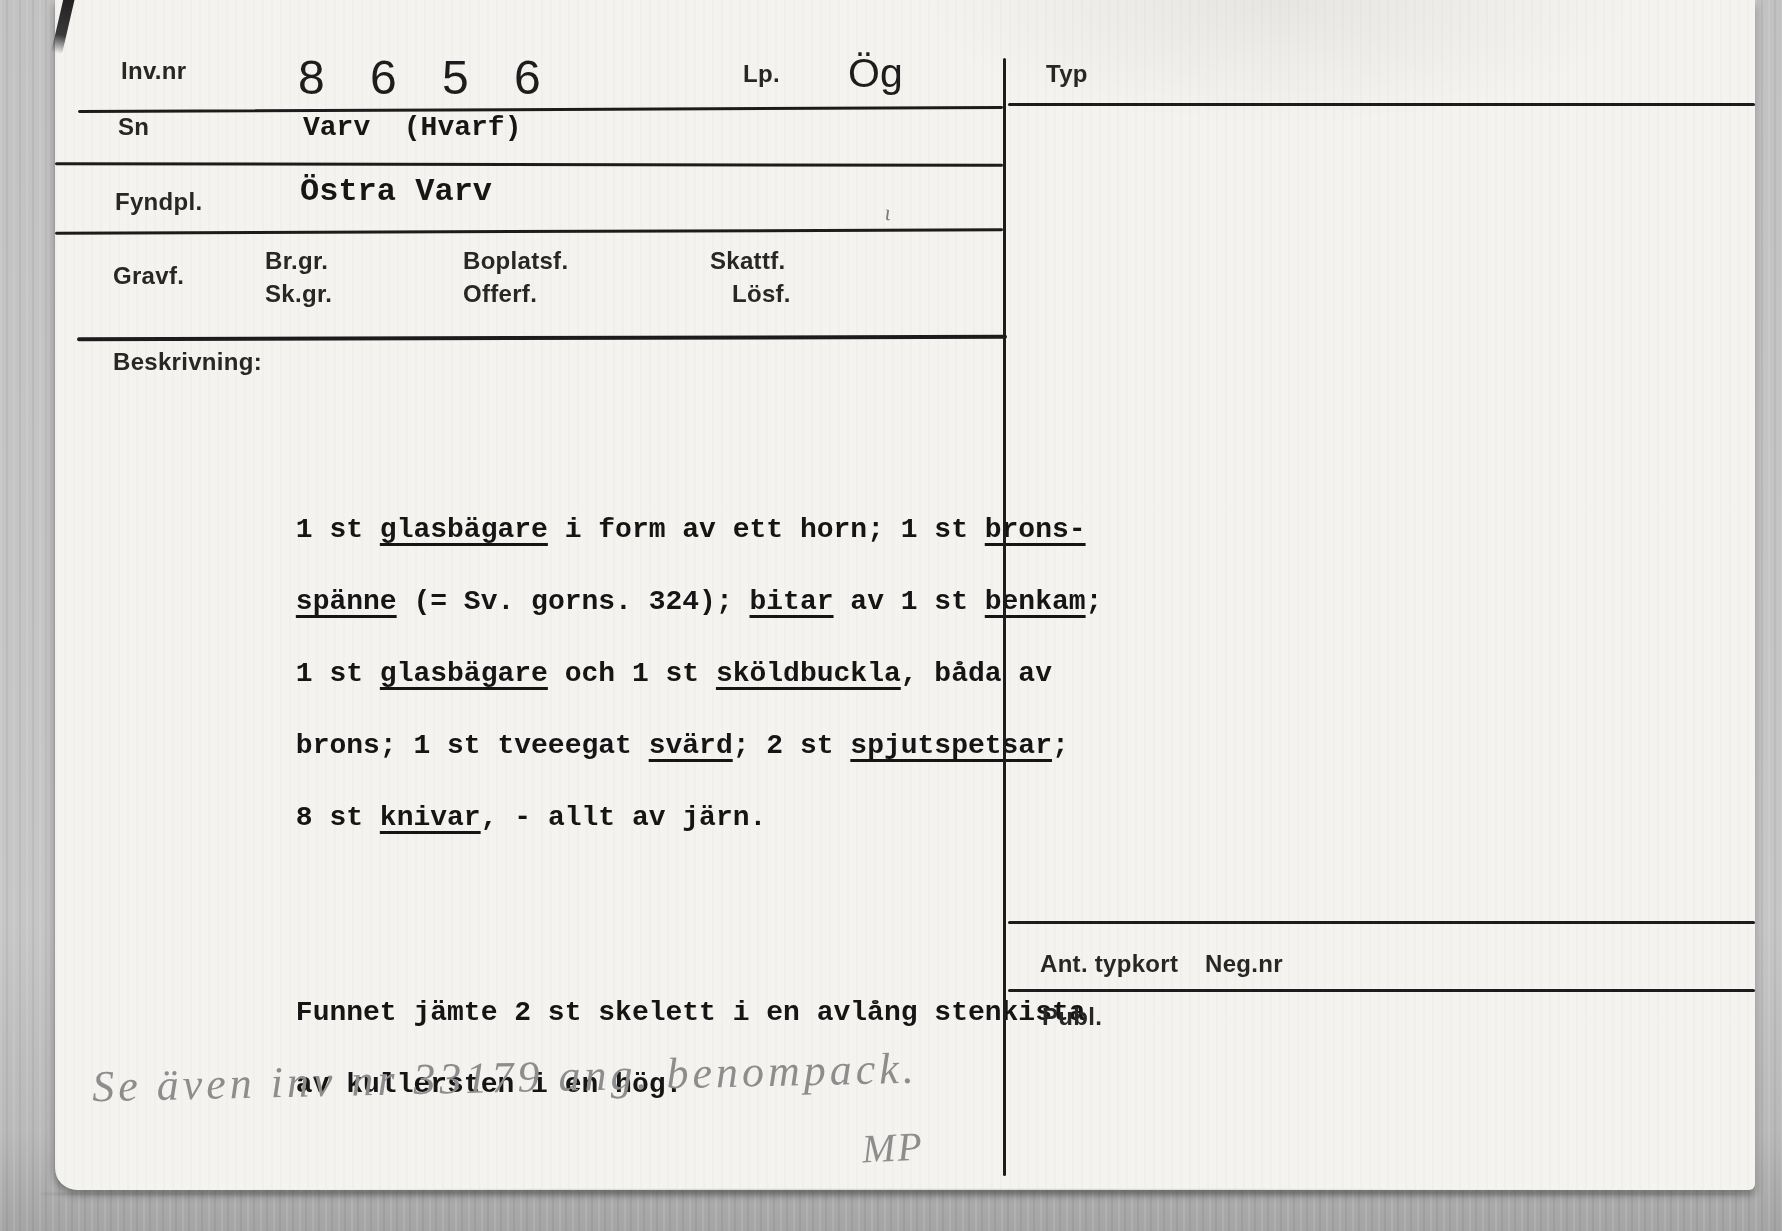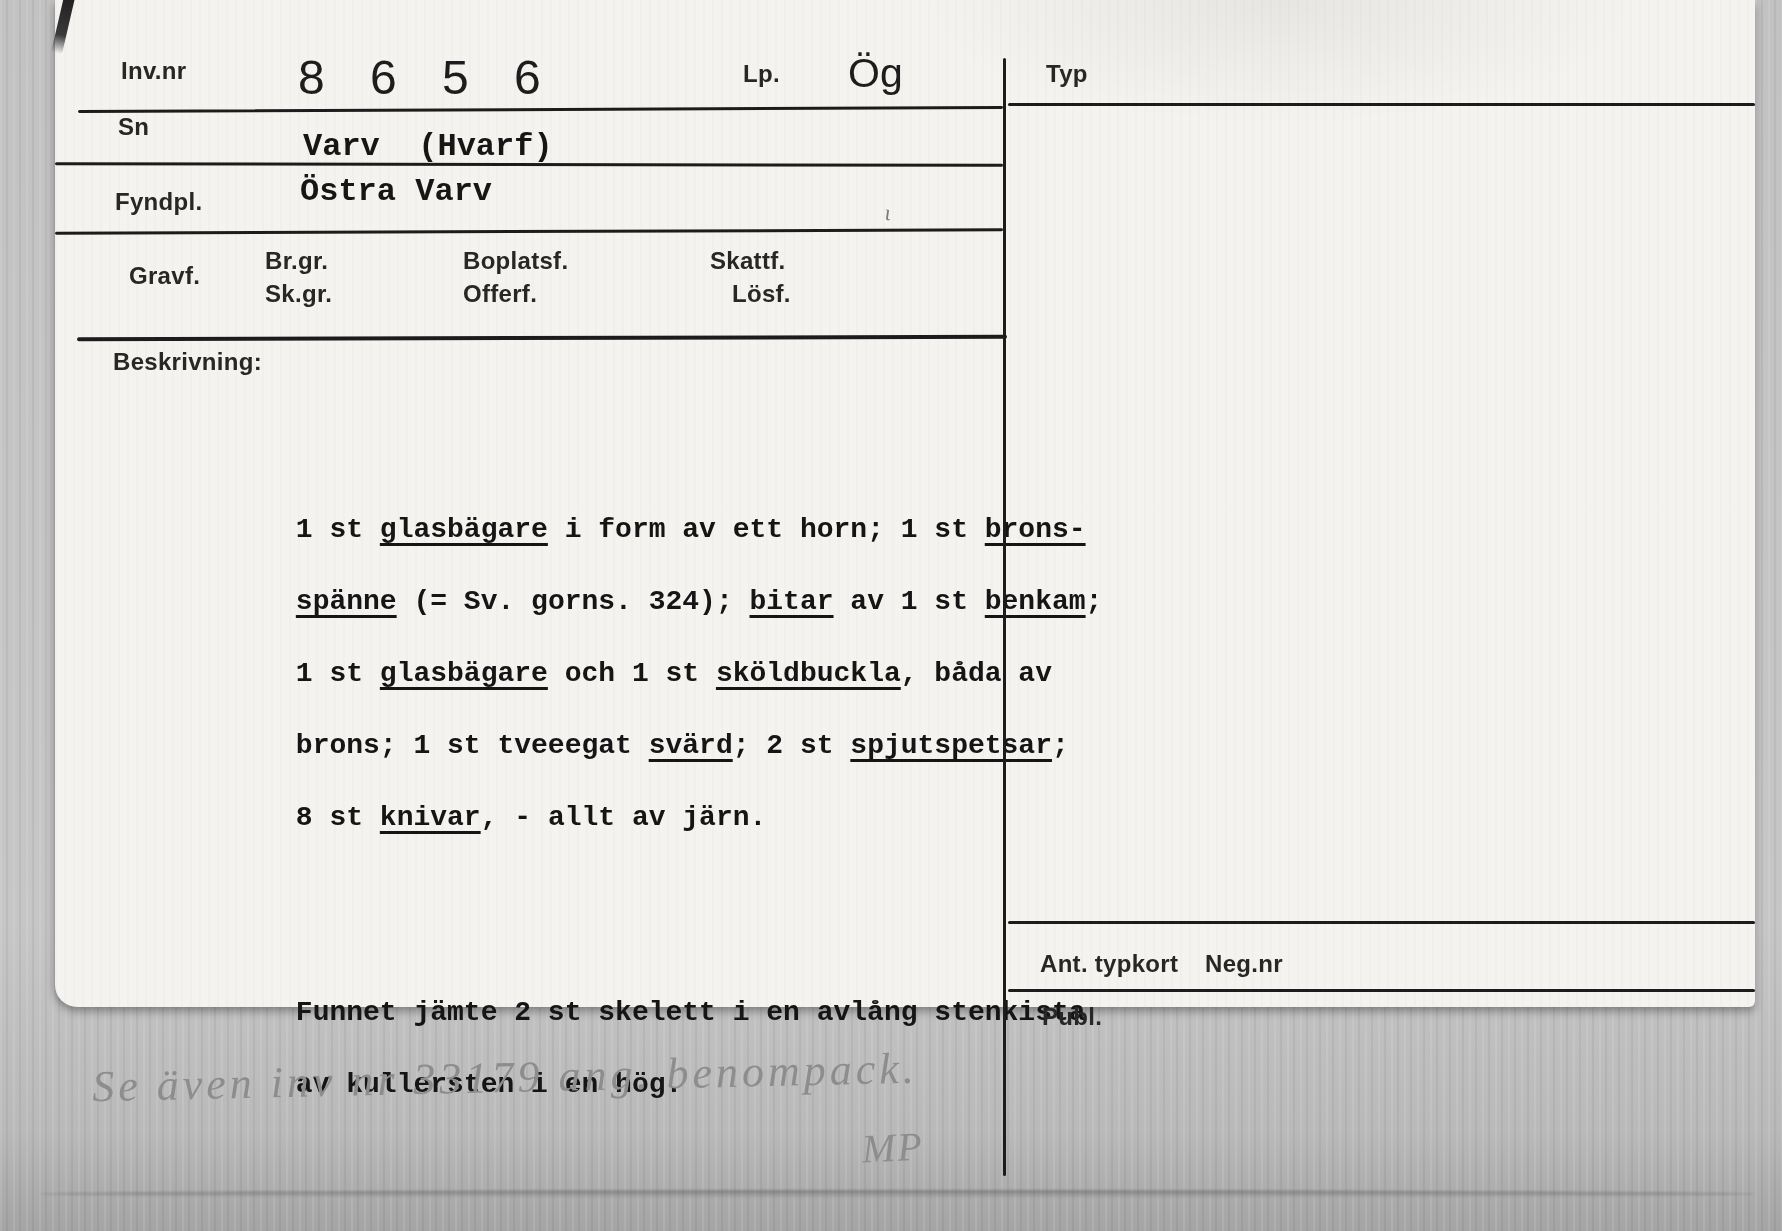--- a/index.html
+++ b/index.html
@@ -11,21 +11,21 @@
   }
   
   .scan-bg{
     position:absolute;inset:0;
     background:
       repeating-linear-gradient(90deg, rgba(255,255,255,.10) 0 2px, rgba(0,0,0,0) 2px 6px, rgba(0,0,0,.05) 6px 8px, rgba(0,0,0,0) 8px 13px),
       linear-gradient(180deg,#c2c2c2 0%,#c6c6c6 75%,#b9b9b9 92%,#a4a4a4 100%);
   }
   
   .card{
-    position:absolute;left:55px;top:0;width:1700px;height:1007px;
+    position:absolute;left:55px;top:0;width:1700px;height:1190px;
     background:
       radial-gradient(520px 180px at 72% 0%, rgba(0,0,0,.055), rgba(0,0,0,0) 70%),
       repeating-linear-gradient(90deg, rgba(0,0,0,.014) 0 2px, rgba(0,0,0,0) 2px 9px),
       #f4f3f0;
     border-bottom-left-radius:22px;
     border-bottom-right-radius:6px;
     box-shadow:0 5px 9px rgba(0,0,0,.30), -3px 0 4px rgba(0,0,0,.08);
   }
   .streak{
     position:absolute;left:3px;top:-8px;width:11px;height:62px;
@@ -84,28 +84,28 @@
   <span class="lbl" style="left:66px;top:57px;">Inv.nr</span>
   <span class="stamp" style="left:243px;top:50px;font-size:48px;letter-spacing:16px;">8 6 5 6</span>
   <span class="lbl" style="left:688px;top:60px;">Lp.</span>
   <span class="stamp" style="left:793px;top:50px;font-size:41px;">Ög</span>
   <span class="lbl" style="left:991px;top:60px;">Typ</span>
 
   <div class="rule" style="left:23px;top:108px;width:925px;transform:rotate(-0.25deg);"></div>
   <div class="rule" style="left:953px;top:103px;width:747px;"></div>
 
   <span class="lbl" style="left:63px;top:113px;">Sn</span>
-  <span class="typed" style="left:248px;top:128px;font-size:32px;">Varv  (Hvarf)</span>
+  <span class="typed" style="left:248px;top:112px;font-size:28px;">Varv  (Hvarf)</span>
   <div class="rule" style="left:0px;top:163px;width:948px;transform:rotate(0.1deg);"></div>
 
   <span class="lbl" style="left:60px;top:188px;">Fyndpl.</span>
   <span class="typed" style="left:245px;top:173px;font-size:32px;">Östra Varv</span>
   <div class="rule" style="left:0px;top:230px;width:948px;transform:rotate(-0.2deg);"></div>
 
-  <span class="lbl" style="left:74px;top:262px;">Gravf.</span>
+  <span class="lbl" style="left:58px;top:262px;">Gravf.</span>
   <span class="lbl" style="left:210px;top:247px;">Br.gr.</span>
   <span class="lbl" style="left:210px;top:280px;">Sk.gr.</span>
   <span class="lbl" style="left:408px;top:247px;">Boplatsf.</span>
   <span class="lbl" style="left:408px;top:280px;">Offerf.</span>
   <span class="lbl" style="left:655px;top:247px;">Skattf.</span>
   <span class="lbl" style="left:677px;top:280px;">Lösf.</span>
   <div class="rule thick" style="left:22px;top:336px;width:930px;transform:rotate(-0.15deg);"></div>
 
   <span class="lbl" style="left:58px;top:348px;">Beskrivning:</span>
 

